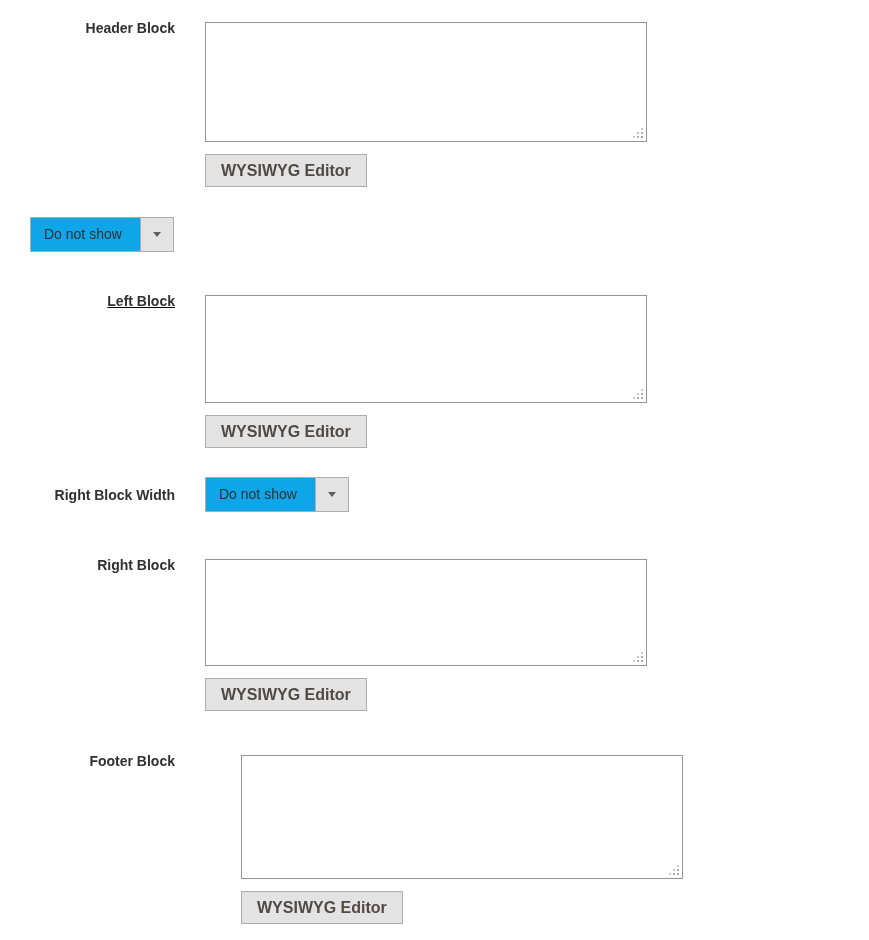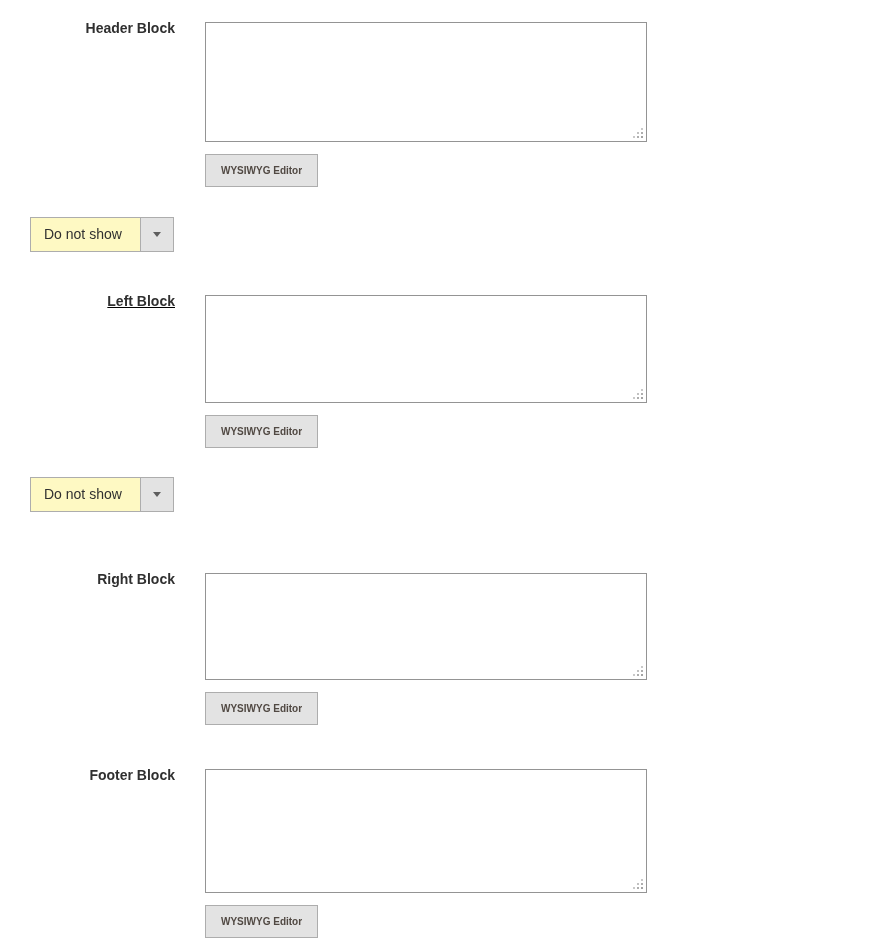--- a/index.html
+++ b/index.html
@@ -7,22 +7,22 @@
     width:869px;height:940px;overflow:hidden;
     font-family:"Liberation Sans","DejaVu Sans",sans-serif;
     -webkit-font-smoothing:antialiased;
   }
   .form{width:779px;}
   .form-row{display:flex;align-items:flex-start;}
   .row-1{margin-top:18px;}
   .row-2{margin-top:30px;}
   .row-3{margin-top:39px;text-decoration:underline;}
   .row-4{margin-top:29px;}
-  .row-5{margin-top:57px;}
-  .row-6{margin-top:40px;}
+  .row-5{margin-top:43px;}
+  .row-6{margin-top:40px;gap:36px;}
   .form-label{
     width:175px;flex:0 0 175px;text-align:right;
     font-size:14px;font-weight:600;color:#303030;line-height:16px;
     padding-top:2px;
   }
   .select-row .form-label{padding-top:10px;}
   .control{margin-left:30px;}
   .ta-wrap{position:relative;display:block;}
   textarea.ta{
     display:block;width:428px;border:1px solid #949494;background:#ffffff;
@@ -39,25 +39,25 @@
     content:"";position:absolute;left:0;top:0;width:2px;height:2px;background:transparent;
     box-shadow:
       8px 0 0 #c9c9c9,
       4px 4px 0 #c2c2c2, 8px 4px 0 #aeaeae,
       0 8px 0 #c9c9c9, 4px 8px 0 #aeaeae, 8px 8px 0 #a3a3a3;
   }
   .btn{
     margin-top:12px;height:33px;padding:0 15px;
     background:#e3e3e3;border:1px solid #adadad;border-radius:0;
     font-family:"Liberation Sans","DejaVu Sans",sans-serif;
-    font-size:10px;font-weight:600;color:#514943;cursor:pointer;line-height:31px;
+    font-size:16px;font-weight:600;color:#514943;cursor:pointer;line-height:31px;
   }
   .select{
     position:relative;display:flex;align-items:stretch;
-    width:142px;height:33px;border:1px solid #adadad;background:#fef9c3;cursor:pointer;
+    width:142px;height:33px;border:1px solid #adadad;background:#0ea5e9;cursor:pointer;
   }
   .select-value{
     flex:1 1 auto;font-size:14px;color:#303030;line-height:33px;
     padding-left:13px;white-space:nowrap;overflow:hidden;
   }
   .select-arrow-box{
     flex:0 0 32px;background:#e3e3e3;border-left:1px solid #adadad;
     display:flex;align-items:center;justify-content:center;
   }
   .tri{
@@ -98,20 +98,21 @@
     <div class="control">
       <div class="ta-wrap">
         <textarea class="ta ta-2" style=""></textarea>
         <span class="grip"></span>
       </div>
       <button type="button" class="btn">WYSIWYG Editor</button>
     </div>
   </div>
 
   <div class="form-row row-4 select-row">
+    <label class="form-label">Right Block Width</label>
     <div class="control">
       <div class="select">
         <span class="select-value">Do not show</span>
         <span class="select-arrow-box">
             <span class="tri"></span>
           </span>
       </div>
     </div>
   </div>
 

